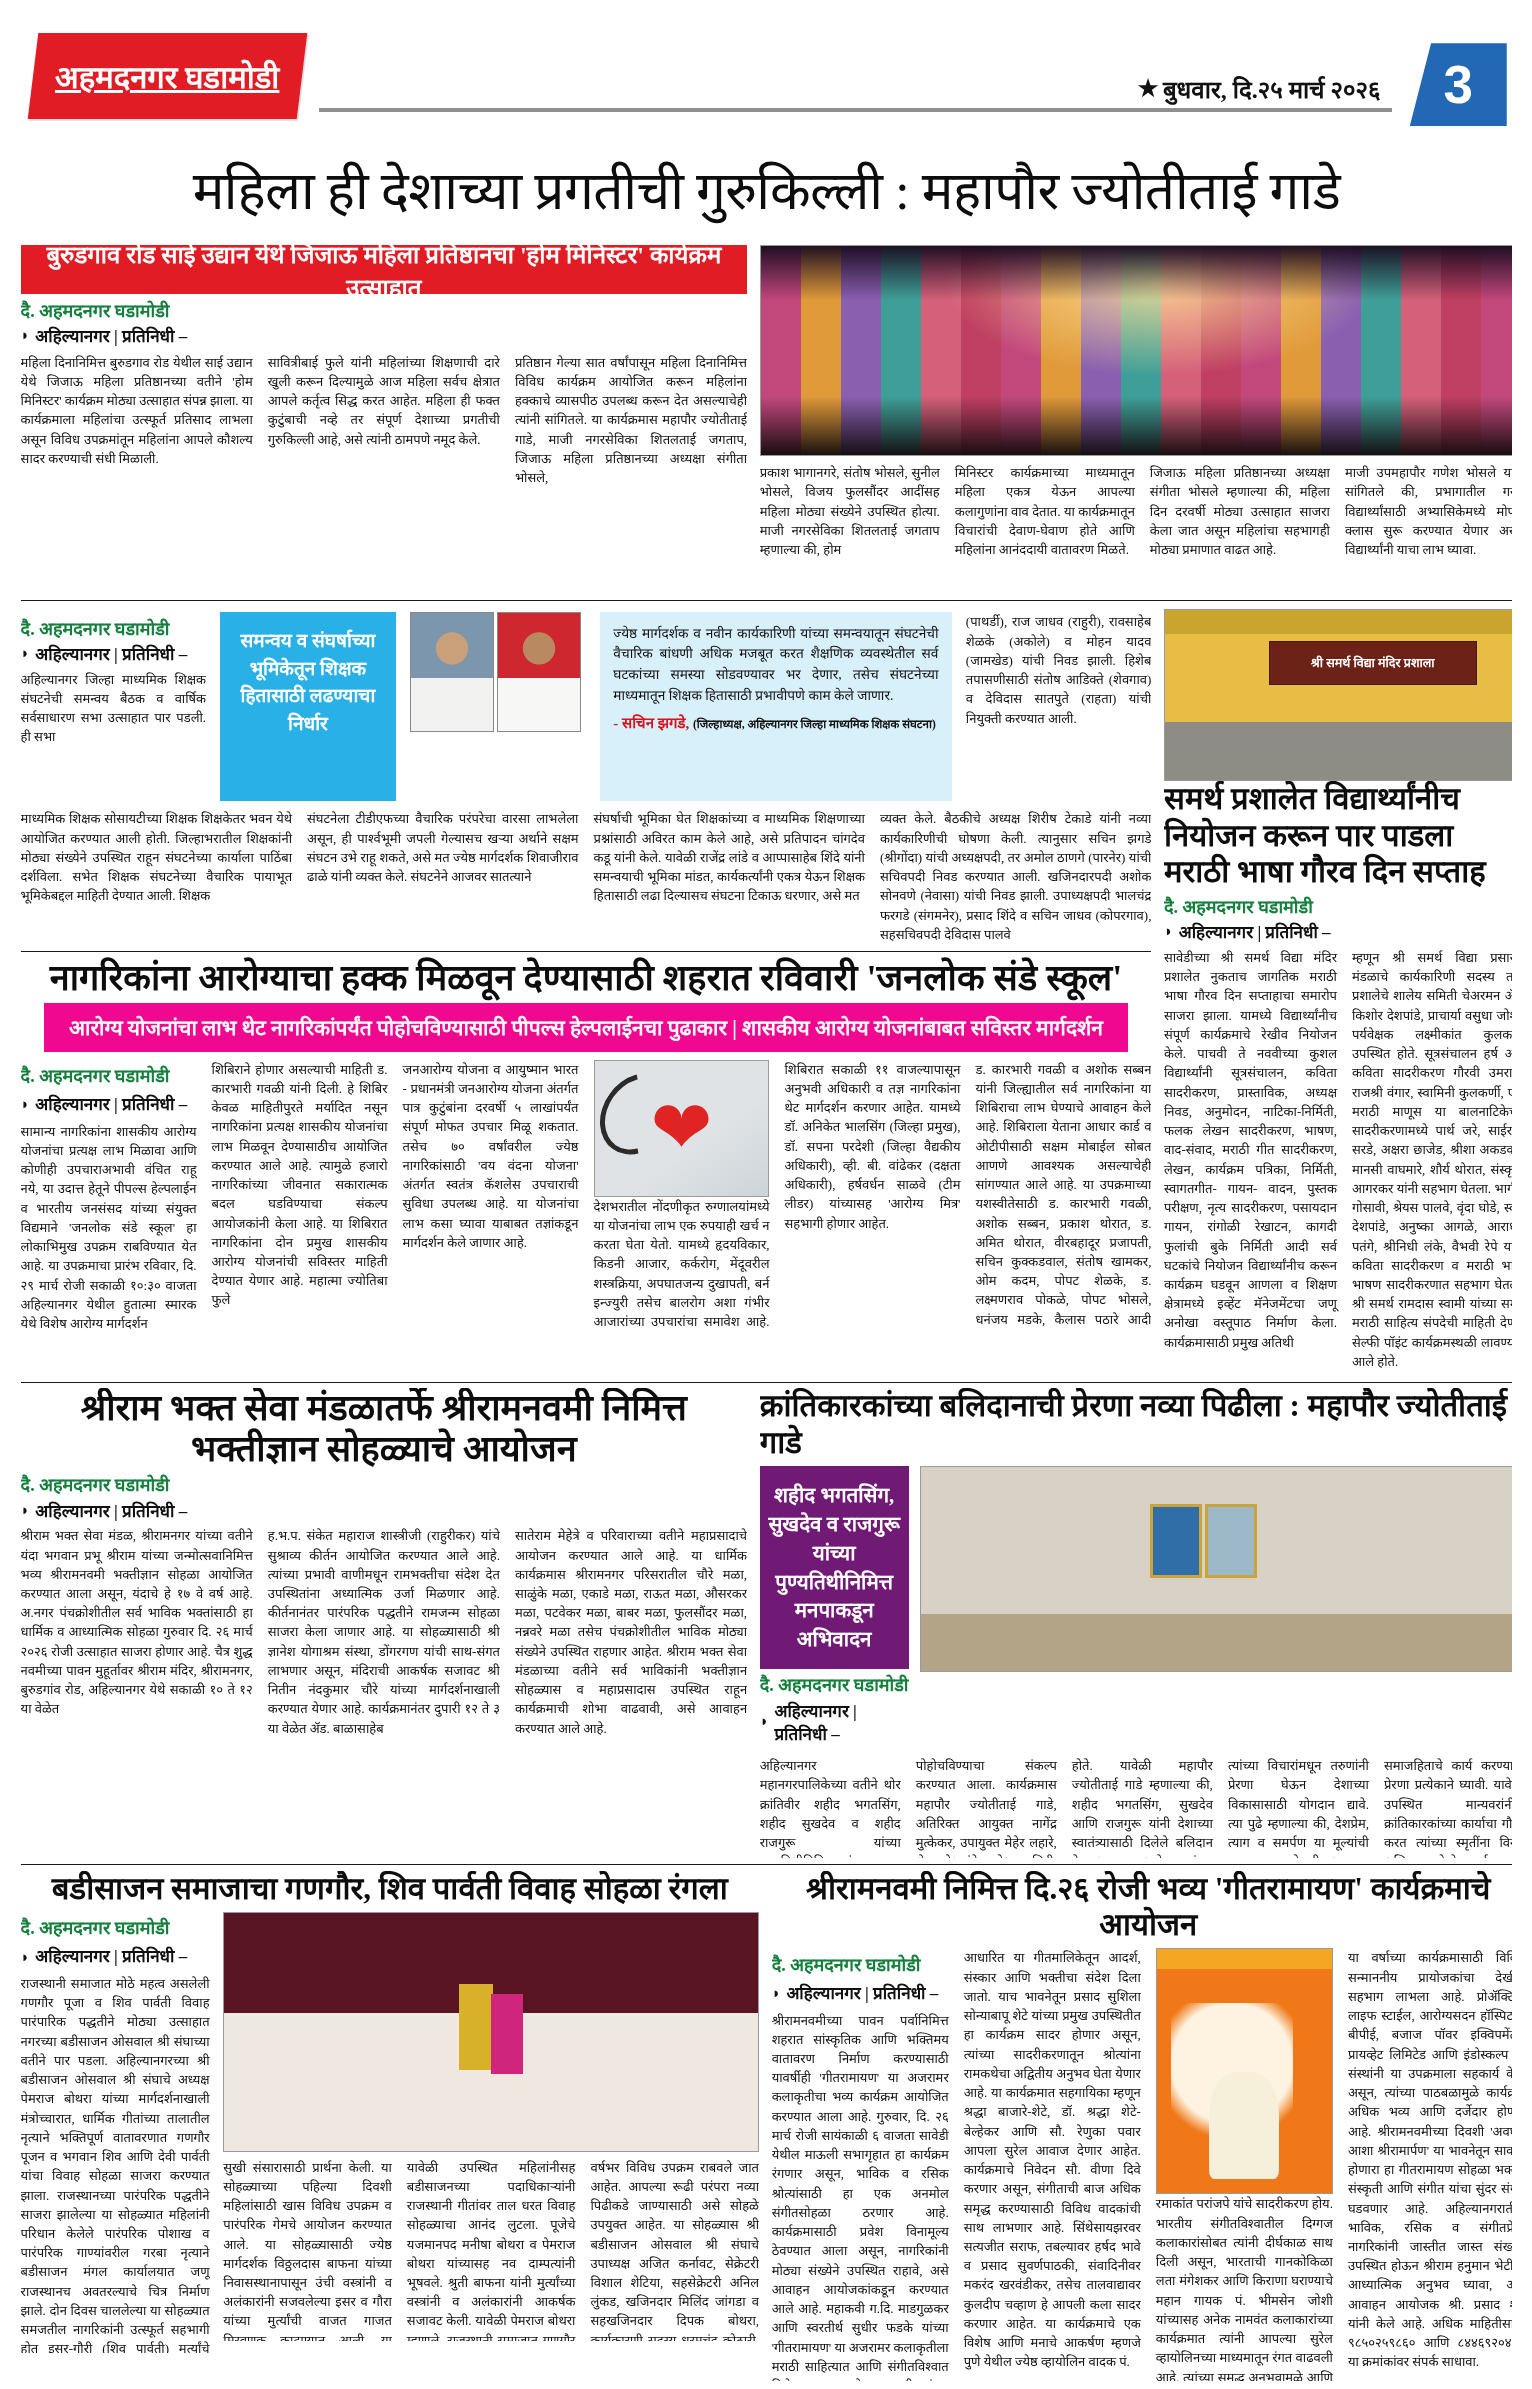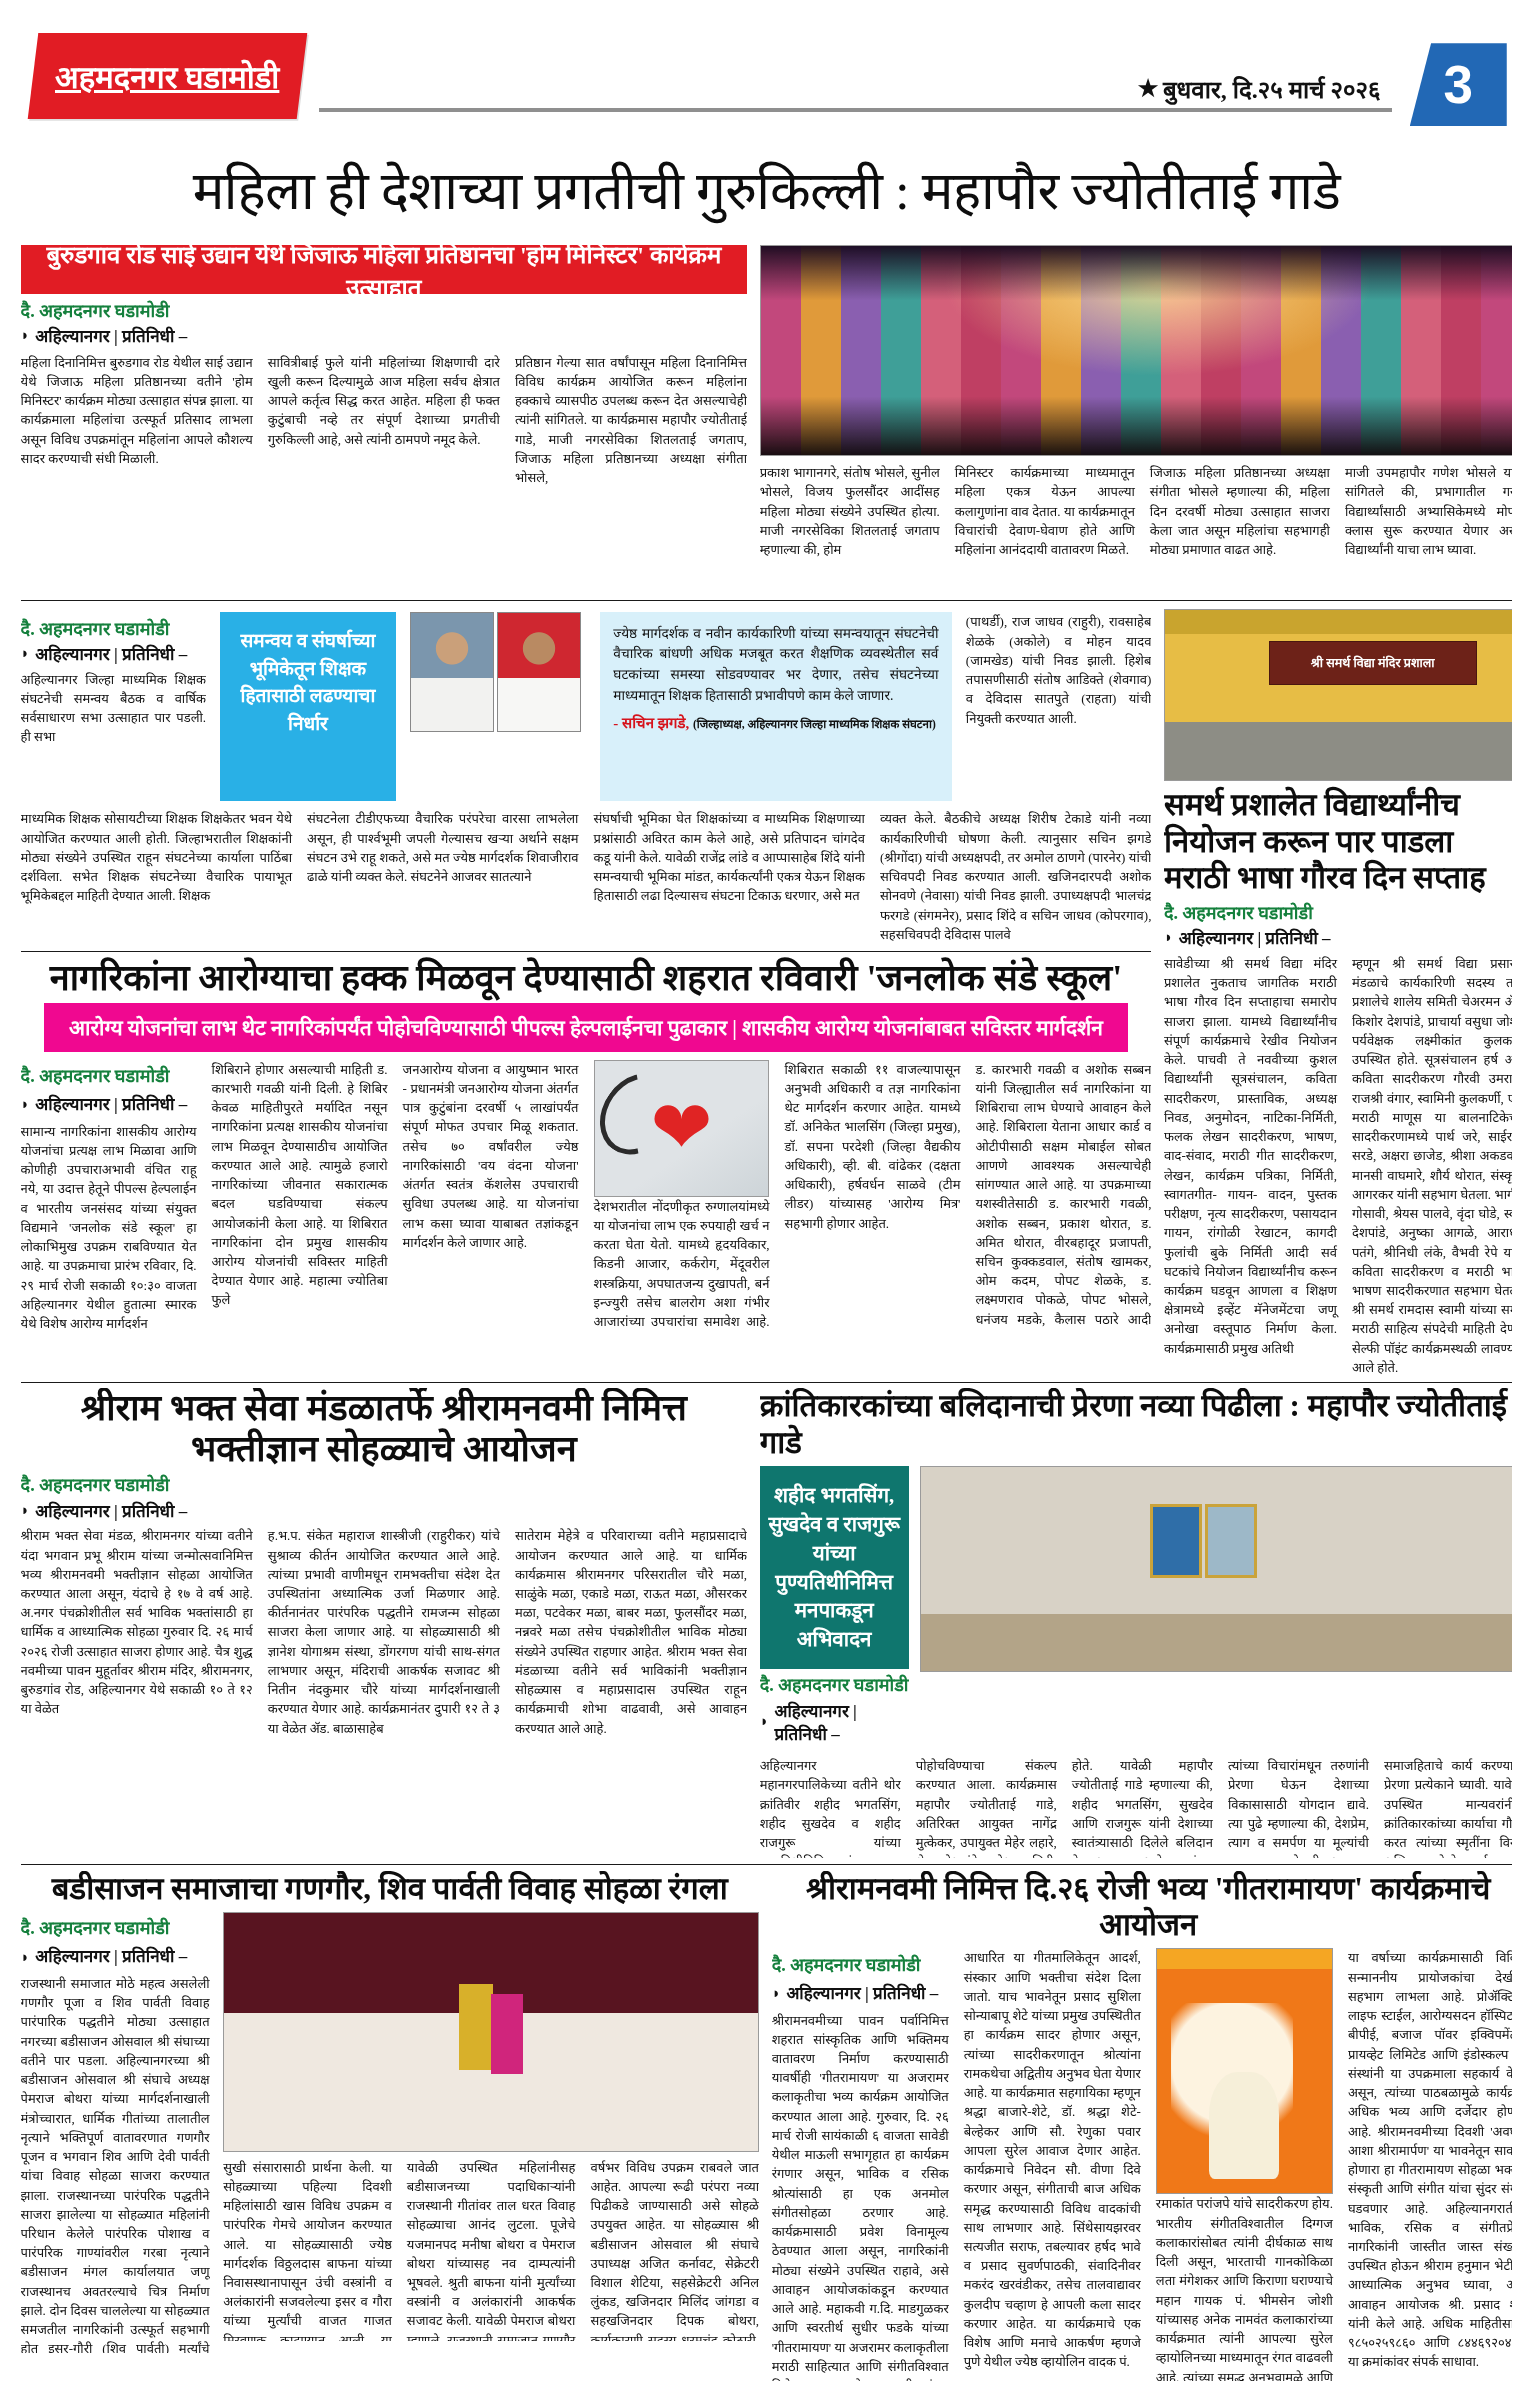--- a/index.html
+++ b/index.html
@@ -52,21 +52,21 @@
   .bar.red    { background:#e11c24; font-size:24px; height:49px; padding:0 15px; }
   .bar.pink   { background:#f00890; font-size:21px; height:49px; padding:0 11.5px; margin:4.6px 23px 8px 23px; }
   .box-cyan {
     background:#29b0e6; color:#fff; font-weight:bold; font-size:19px; text-align:center;
     padding:15px 3px; line-height:1.45; height:100%;
   }
   .box-quote { background:#d8f0fa; padding:11.5px 13.7px; font-size:13.7px; line-height:1.5; text-align:justify; }
   .quote-author { color:#d6131c; font-weight:bold; font-size:15px; margin-top:5.7px; }
   .quote-role { color:#111; font-weight:bold; font-size:11.5px; }
   .box-purple {
-    background:#0f766e; color:#fff; font-weight:bold; font-size:20.6px; line-height:1.4;
+    background:#701a75; color:#fff; font-weight:bold; font-size:20.6px; line-height:1.4;
     padding:15px 7px; text-align:center;
   }
   
   .photo { position:relative; width:100%; border:0.6px solid #9a9a9a; }
   .photo-stage {
     height:211px;
     background:
       linear-gradient(180deg, rgba(24,10,30,.95) 0%, rgba(24,10,30,0) 26%, rgba(20,8,16,0) 72%, rgba(16,10,12,.95) 100%),
       radial-gradient(ellipse at 52% 18%, rgba(255,224,150,.85), rgba(255,224,150,0) 38%),
       repeating-linear-gradient(90deg,#c2487c 0 40px,#e09a3a 40px 80px,#8a5fb0 80px 120px,#3f9f98 120px 160px,#d4607a 160px 200px,#bf3f63 200px 240px);
@@ -222,21 +222,21 @@
           <div class="col">शिबिरात सकाळी ११ वाजल्यापासून अनुभवी अधिकारी व तज्ञ नागरिकांना थेट मार्गदर्शन करणार आहेत. यामध्ये डॉ. अनिकेत भालसिंग (जिल्हा प्रमुख), डॉ. सपना परदेशी (जिल्हा वैद्यकीय अधिकारी), व्ही. बी. वांढेकर (दक्षता अधिकारी), हर्षवर्धन साळवे (टीम लीडर) यांच्यासह 'आरोग्य मित्र' सहभागी होणार आहेत.</div>
           <div class="col">ड. कारभारी गवळी व अशोक सब्बन यांनी जिल्ह्यातील सर्व नागरिकांना या शिबिराचा लाभ घेण्याचे आवाहन केले आहे. शिबिराला येताना आधार कार्ड व ओटीपीसाठी सक्षम मोबाईल सोबत आणणे आवश्यक असल्याचेही सांगण्यात आले आहे. या उपक्रमाच्या यशस्वीतेसाठी ड. कारभारी गवळी, अशोक सब्बन, प्रकाश थोरात, ड. अमित थोरात, वीरबहादूर प्रजापती, सचिन कुक्कडवाल, संतोष खामकर, ओम कदम, पोपट शेळके, ड. लक्ष्मणराव पोकळे, पोपट भोसले, धनंजय मडके, कैलास पठारे आदी परिश्रम घेत आहेत.</div>
         </div>
       </section>
     </div>
 
     <section class="samarth clip">
       <div class="photo photo-school">
         <div class="school-sign">श्री समर्थ विद्या मंदिर प्रशाला</div>
       </div>
-      <h2 class="headline-md" style="margin-top:6px">समर्थ प्रशालेत विद्यार्थ्यांनीच नियोजन करून पार पाडला मराठी भाषा गौरव दिन सप्ताह</h2>
+      <h2 class="headline-md" style="margin-top:0">समर्थ प्रशालेत विद्यार्थ्यांनीच नियोजन करून पार पाडला मराठी भाषा गौरव दिन सप्ताह</h2>
       <div class="press">दै. अहमदनगर घडामोडी</div>
       <div class="dateline">
         <span class="dl-bullet">◗</span>
         <span>अहिल्यानगर | प्रतिनिधी –</span>
       </div>
       <div class="cols clip">
         <div class="col">सावेडीच्या श्री समर्थ विद्या मंदिर प्रशालेत नुकताच जागतिक मराठी भाषा गौरव दिन सप्ताहाचा समारोप साजरा झाला. यामध्ये विद्यार्थ्यांनीच संपूर्ण कार्यक्रमाचे रेखीव नियोजन केले. पाचवी ते नववीच्या कुशल विद्यार्थ्यांनी सूत्रसंचालन, कविता सादरीकरण, प्रास्ताविक, अध्यक्ष निवड, अनुमोदन, नाटिका-निर्मिती, फलक लेखन सादरीकरण, भाषण, वाद-संवाद, मराठी गीत सादरीकरण, लेखन, कार्यक्रम पत्रिका, निर्मिती, स्वागतगीत- गायन- वादन, पुस्तक परीक्षण, नृत्य सादरीकरण, पसायदान गायन, रांगोळी रेखाटन, कागदी फुलांची बुके निर्मिती आदी सर्व घटकांचे नियोजन विद्यार्थ्यांनीच करून कार्यक्रम घडवून आणला व शिक्षण क्षेत्रामध्ये इव्हेंट मॅनेजमेंटचा जणू अनोखा वस्तूपाठ निर्माण केला. कार्यक्रमासाठी प्रमुख अतिथी</div>
         <div class="col">म्हणून श्री समर्थ विद्या प्रसारक मंडळाचे कार्यकारिणी सदस्य तथा प्रशालेचे शालेय समिती चेअरमन ॲड. किशोर देशपांडे, प्राचार्या वसुधा जोशी, पर्यवेक्षक लक्ष्मीकांत कुलकर्णी उपस्थित होते. सूत्रसंचालन हर्ष अत्रे, कविता सादरीकरण गौरवी उमराणे, राजश्री वंगार, स्वामिनी कुलकर्णी, एक मराठी माणूस या बालनाटिकेच्या सादरीकरणामध्ये पार्थ जरे, साईराज सरडे, अक्षरा छाजेड, श्रीशा अकडकर, मानसी वाघमारे, शौर्य थोरात, संस्कृती आगरकर यांनी सहभाग घेतला. भार्गवी गोसावी, श्रेयस पालवे, वृंदा घोडे, स्वरा देशपांडे, अनुष्का आगळे, आराध्या पतंगे, श्रीनिधी लंके, वैभवी रेपे यांनी कविता सादरीकरण व मराठी भाषा भाषण सादरीकरणात सहभाग घेतला. श्री समर्थ रामदास स्वामी यांच्या समग्र मराठी साहित्य संपदेची माहिती देणारे सेल्फी पॉइंट कार्यक्रमस्थळी लावण्यात आले होते.</div>
       </div>
     </section>

